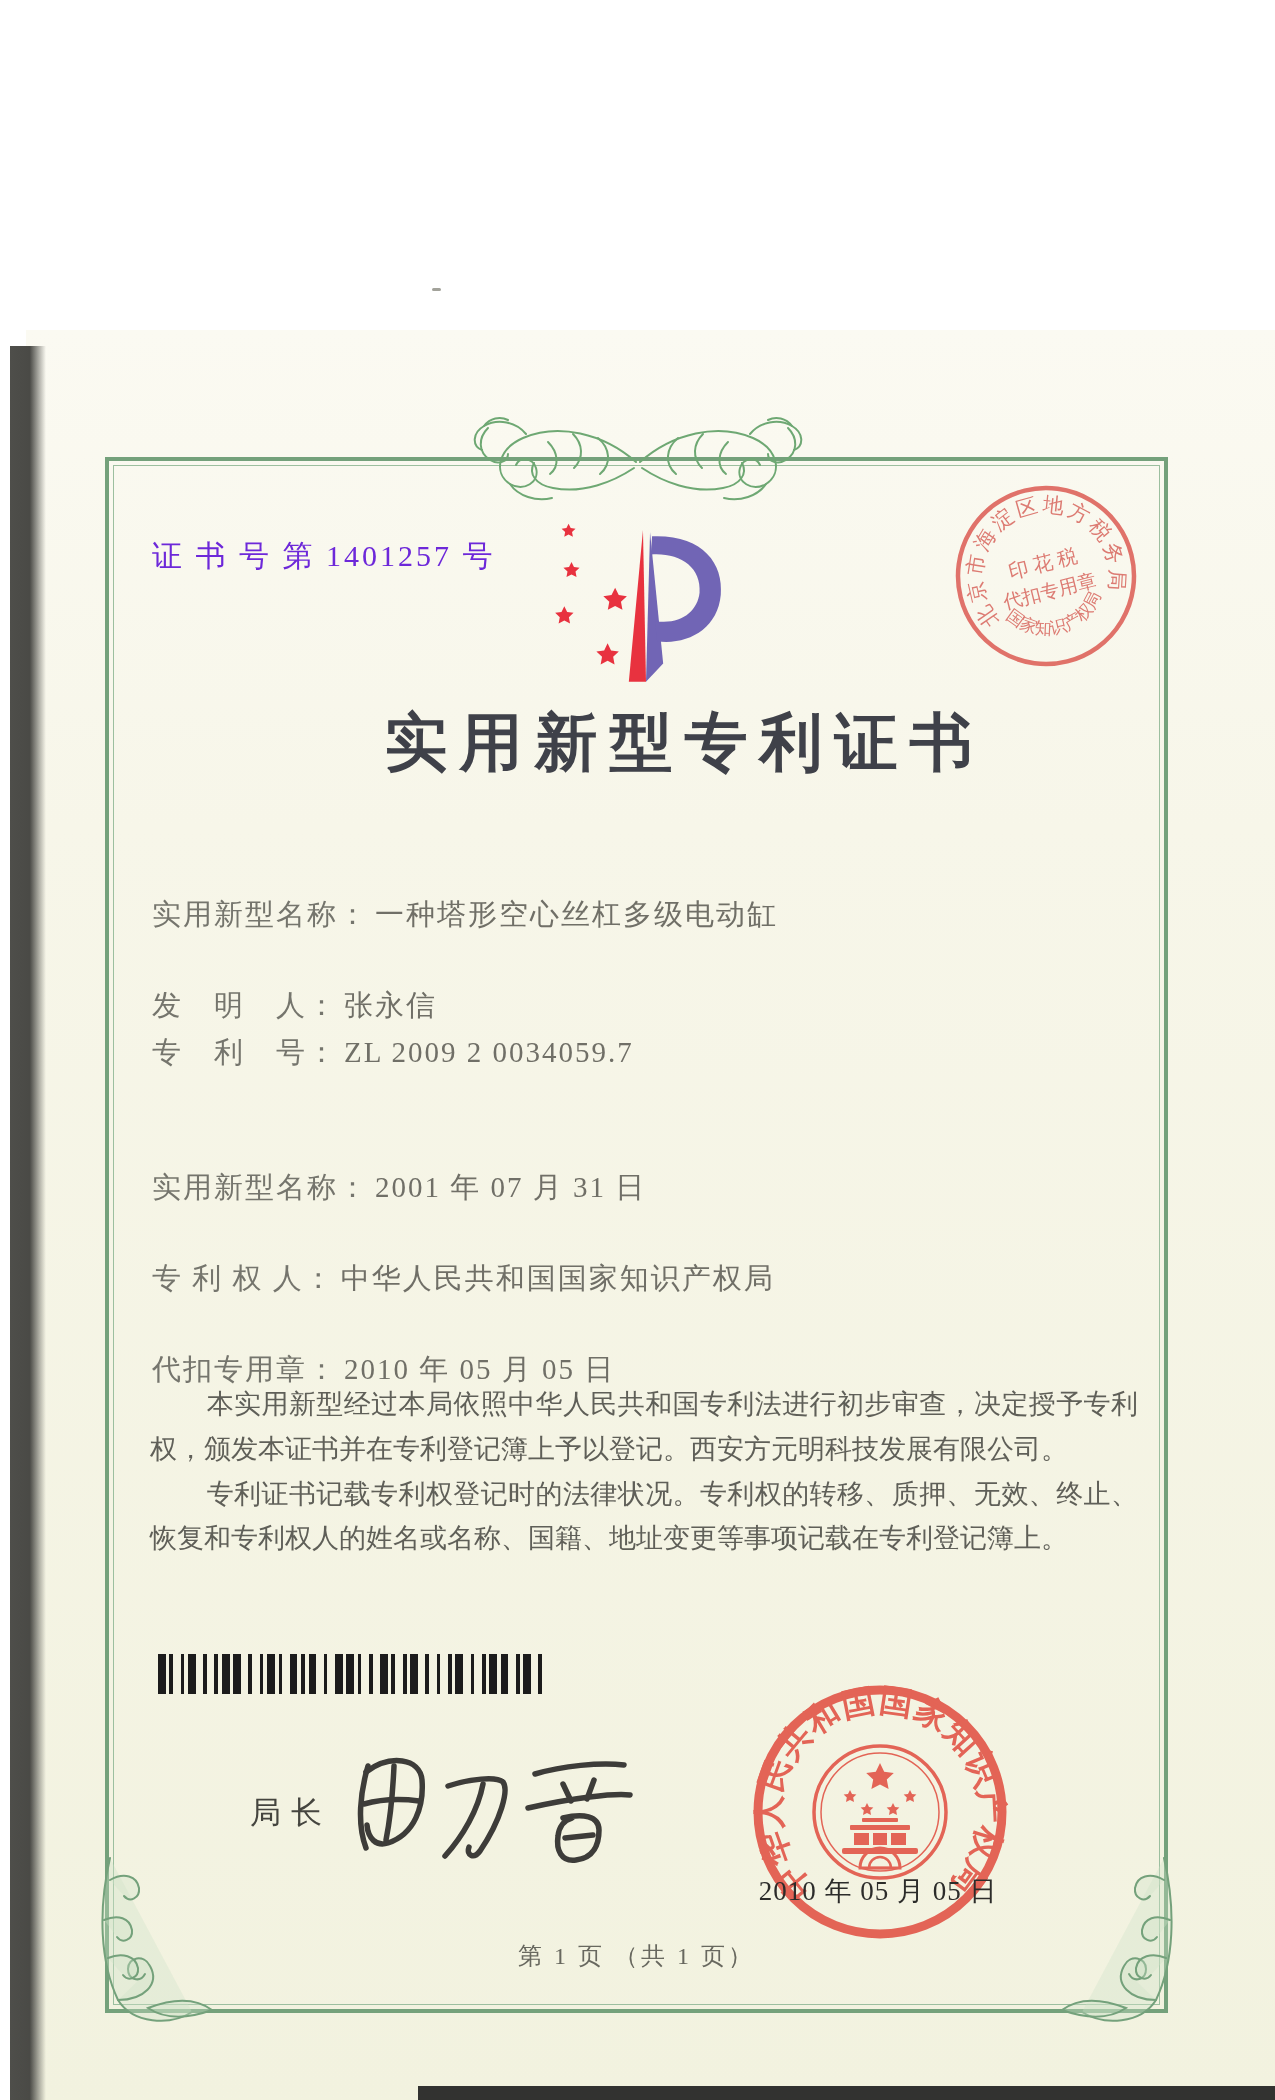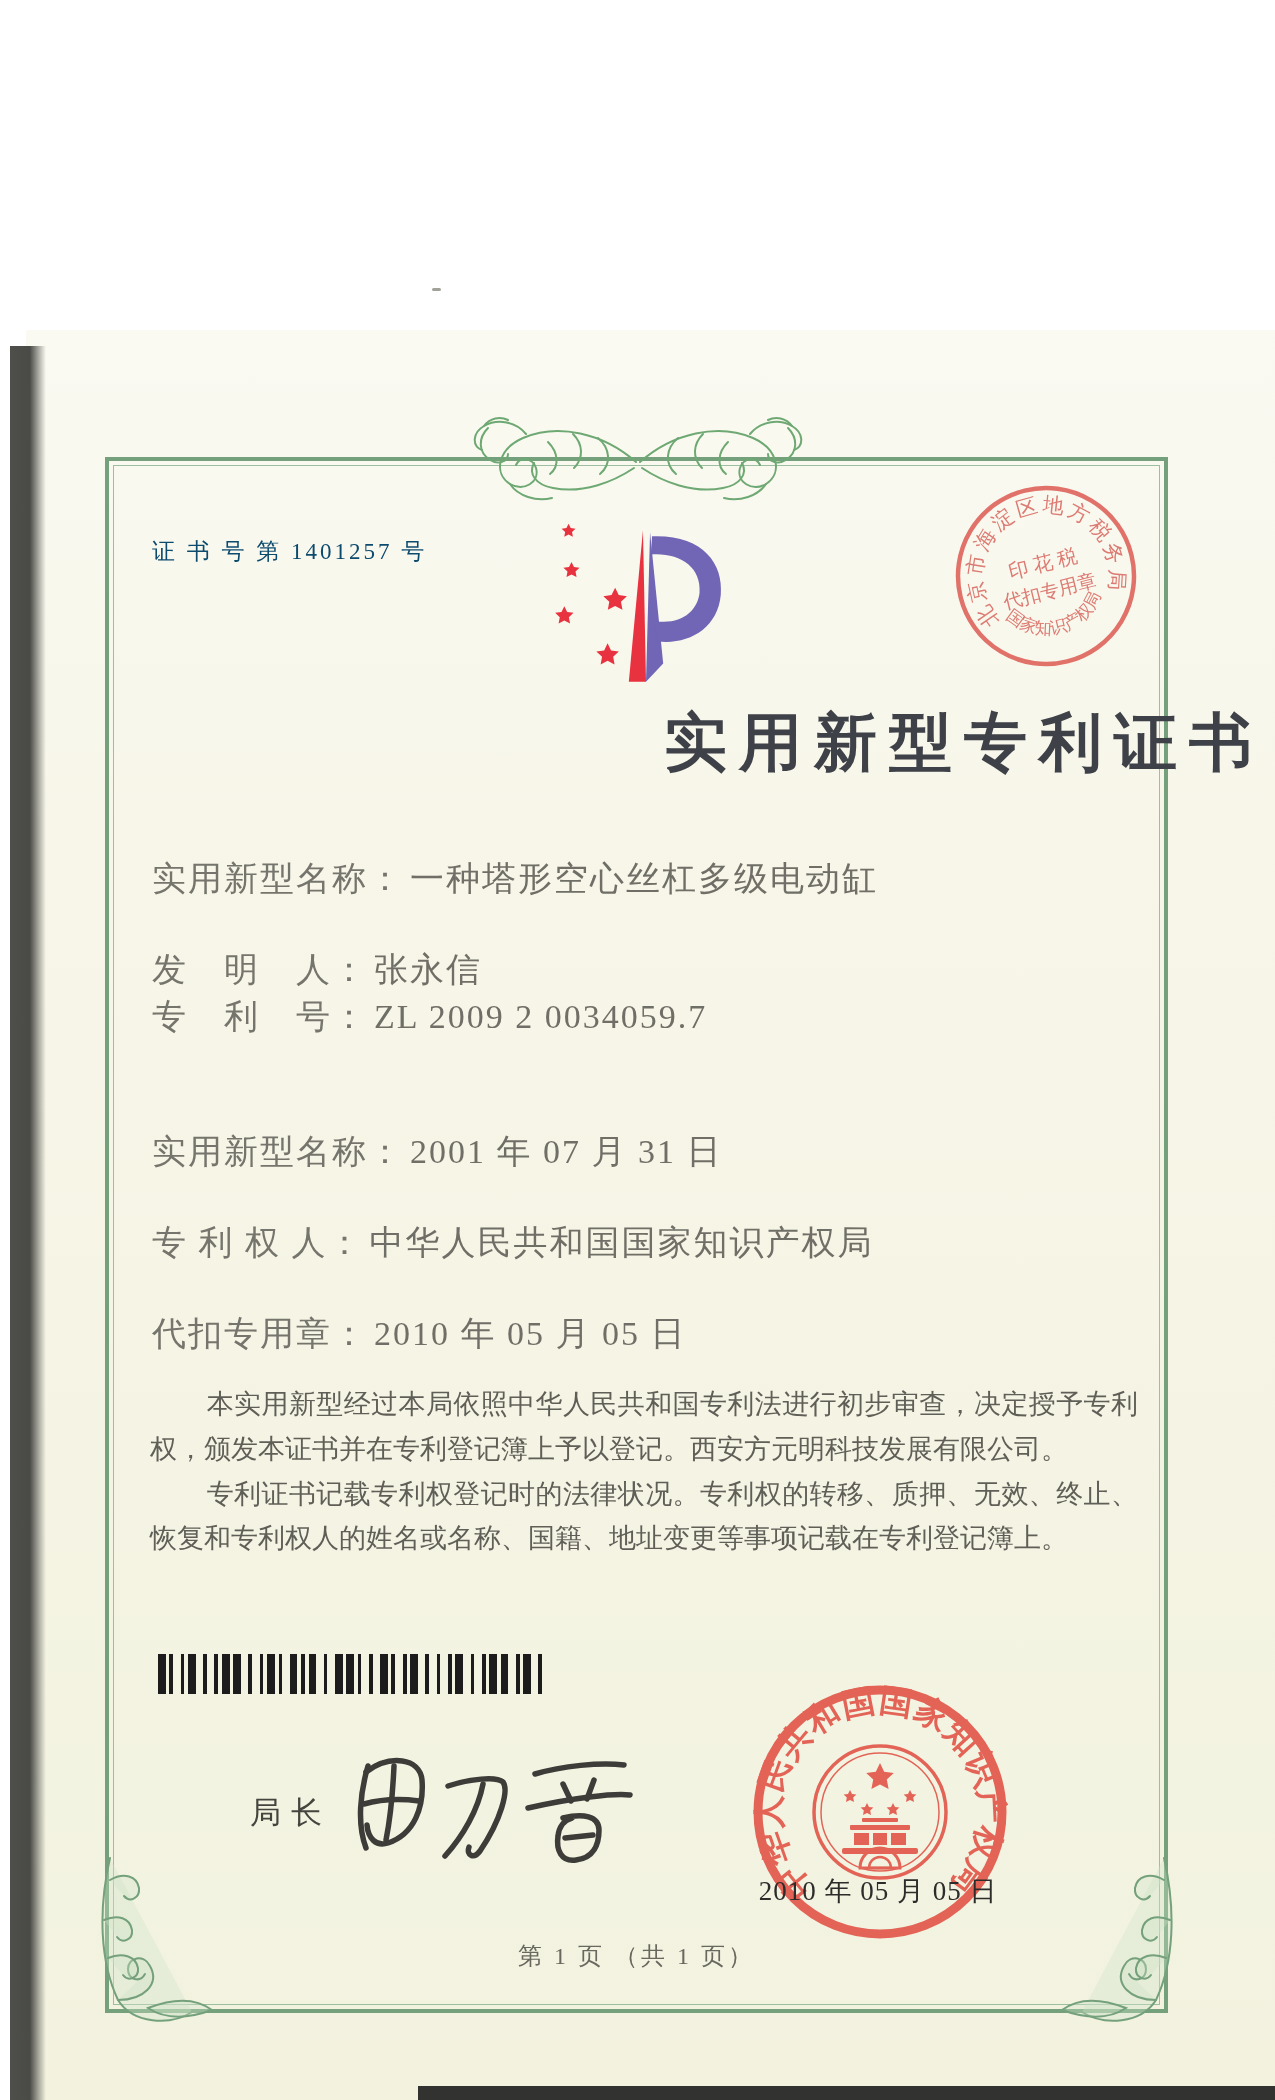--- a/index.html
+++ b/index.html
@@ -19,28 +19,28 @@
   
   .frame { position:absolute; left:105px; top:457px; width:1063px; height:1556px;
     border:4px solid #74a17b; }
   .frame-inner { position:absolute; left:4px; top:4px; right:4px; bottom:4px; border:1px solid #9cbf9f; }
 
   .ornament-top { position:absolute; left:398px; top:408px; width:480px; height:104px; }
   .ornament-corner { position:absolute; width:152px; height:172px; }
   .ornament-bl { left:88px; top:1850px; }
   .ornament-br { left:1034px; top:1850px; transform:scaleX(-1); }
 
-  .cert-no { position:absolute; left:152px; top:536px; font-size:23px; letter-spacing:3px; color:#0c4a6e; }
+  .cert-no { position:absolute; left:152px; top:536px; font-size:30px; letter-spacing:3px; color:#6d28d9; }
 
   .logo { position:absolute; left:550px; top:512px; width:192px; height:192px; }
 
-  .cert-title { position:absolute; left:105px; top:700px; width:1159px; text-align:right;
+  .cert-title { position:absolute; left:105px; top:700px; width:1159px; text-align:center;
     font-size:63px; font-weight:600; letter-spacing:12px; color:#3f4149; }
 
-  .field { position:absolute; left:152px; font-size:34px; color:#75756d; letter-spacing:2px; white-space:nowrap; }
+  .field { position:absolute; left:152px; font-size:29px; color:#75756d; letter-spacing:2px; white-space:nowrap;margin-top:39px; }
   .field .val { margin-left:6px; color:#706f67; }
   .f0{top:856px}.f1{top:947px}.f2{top:994px}.f3{top:1129px}.f4{top:1220px}.f5{top:1311px}
 
   .body-text { position:absolute; left:150px; top:1382px; width:988px; font-size:27px;
     line-height:1.66; color:#5f5f58; text-align:justify; }
   .body-text p { text-indent:2.1em; }
 
   .barcode { position:absolute; left:158px; top:1654px; width:388px; height:40px; display:flex; align-items:stretch; }
   .barcode .bar { background:#1c1c1c; }
   .barcode .gap { background:transparent; }

